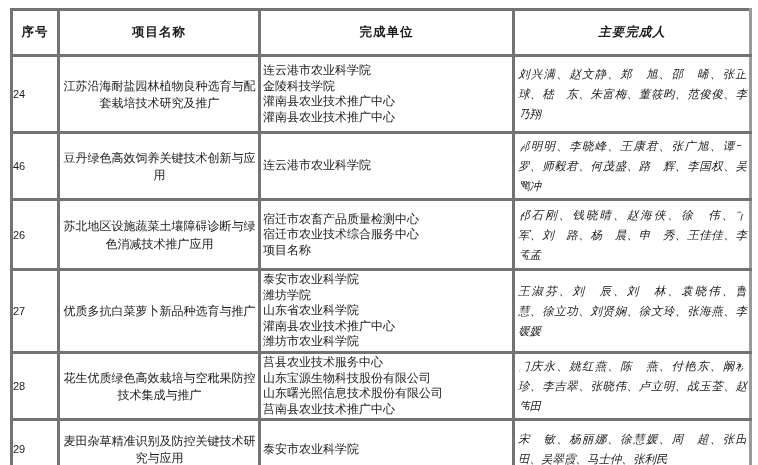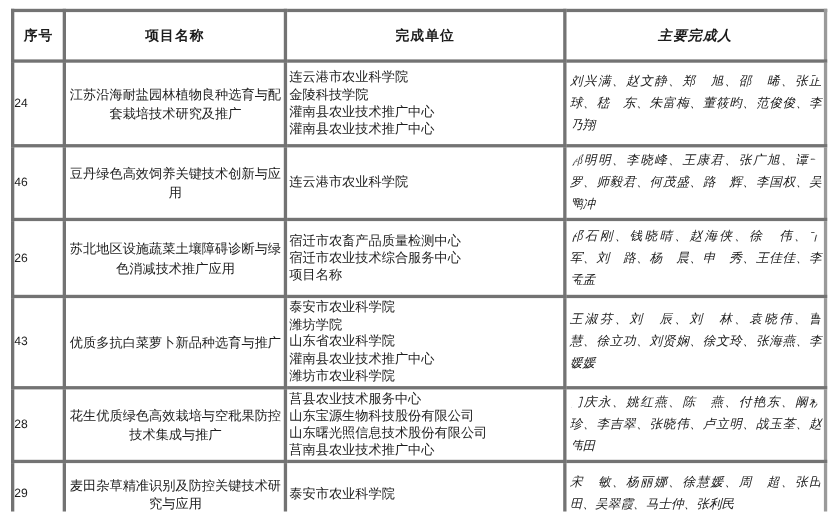--- a/index.html
+++ b/index.html
@@ -119,21 +119,21 @@
         <td class="c-project">苏北地区设施蔬菜土壤障碍诊断与绿色消减技术推广应用</td>
         <td class="c-units">
           <div class="unit-line">宿迁市农畜产品质量检测中心</div>
           <div class="unit-line">宿迁市农业技术综合服务中心</div>
           <div class="unit-line">项目名称</div>
         </td>
         <td class="c-contrib">祁石刚、钱晓晴、赵海侠、徐　伟、卞　军、刘　路、杨　晨、申　秀、王佳佳、李孟孟</td>
       </tr>
 
       <tr class="r3">
-        <td class="c-no">43</td>
+        <td class="c-no">27</td>
         <td class="c-project">优质多抗白菜萝卜新品种选育与推广</td>
         <td class="c-units">
           <div class="unit-line">泰安市农业科学院</div>
           <div class="unit-line">潍坊学院</div>
           <div class="unit-line">山东省农业科学院</div>
           <div class="unit-line">灌南县农业技术推广中心</div>
           <div class="unit-line">潍坊市农业科学院</div>
         </td>
         <td class="c-contrib">王淑芬、刘　辰、刘　林、袁晓伟、曹　慧、徐立功、刘贤娴、徐文玲、张海燕、李媛媛</td>
       </tr>

